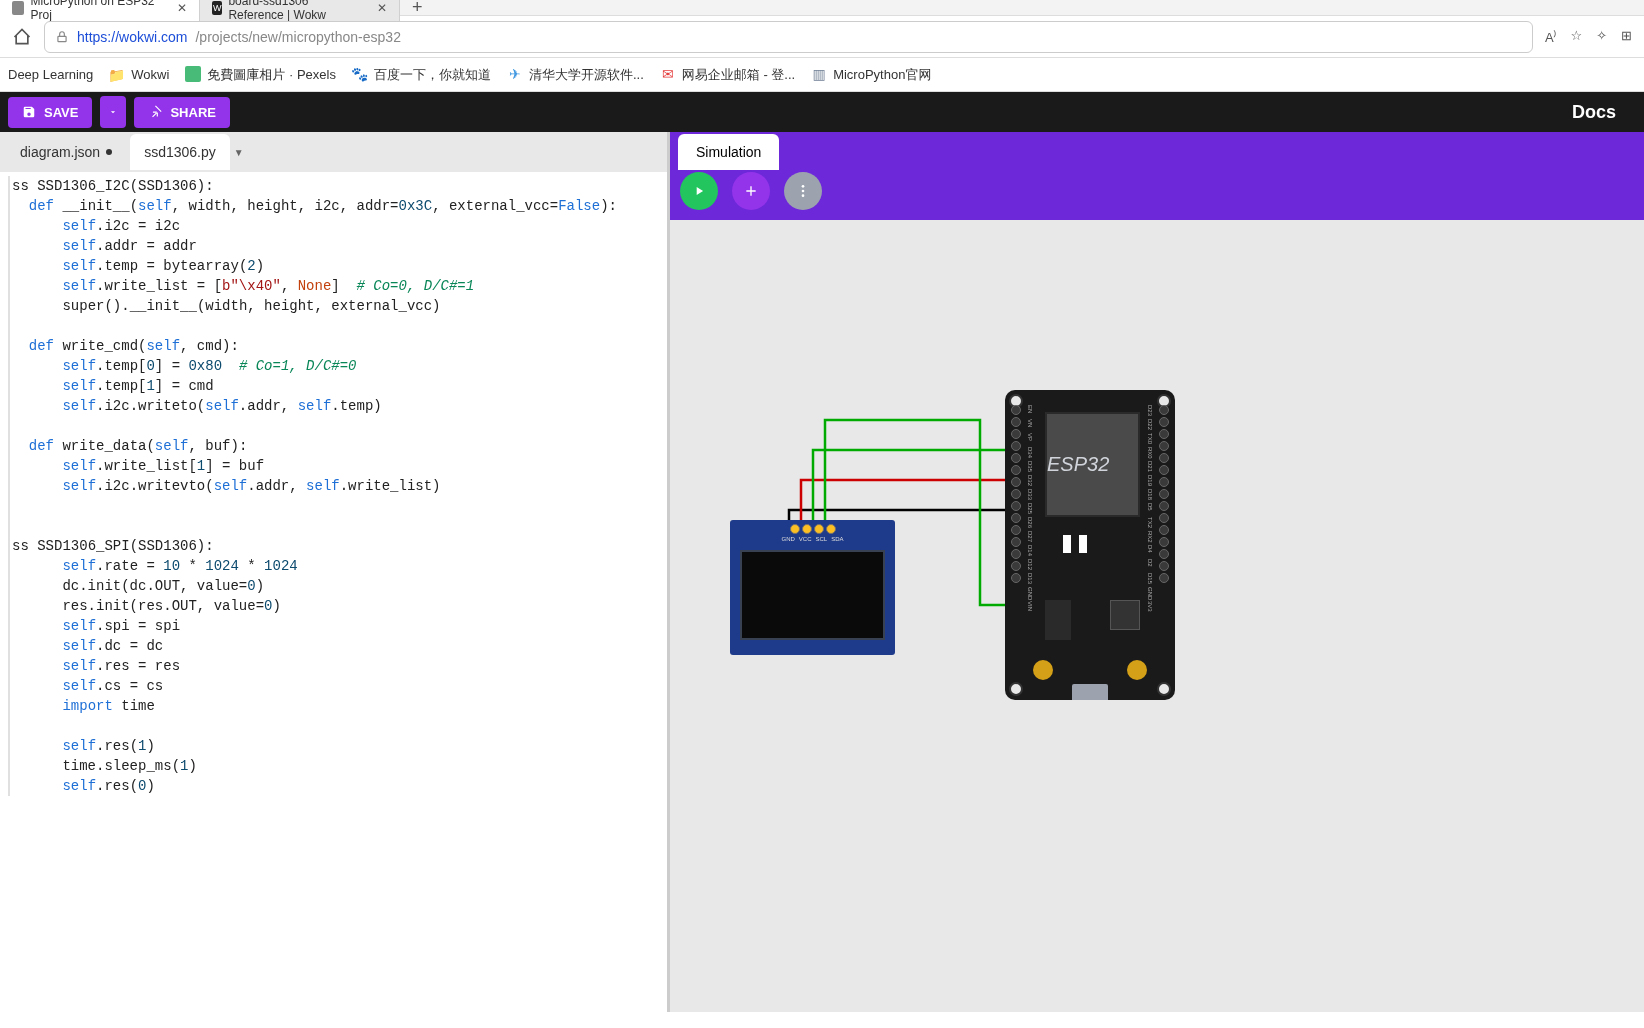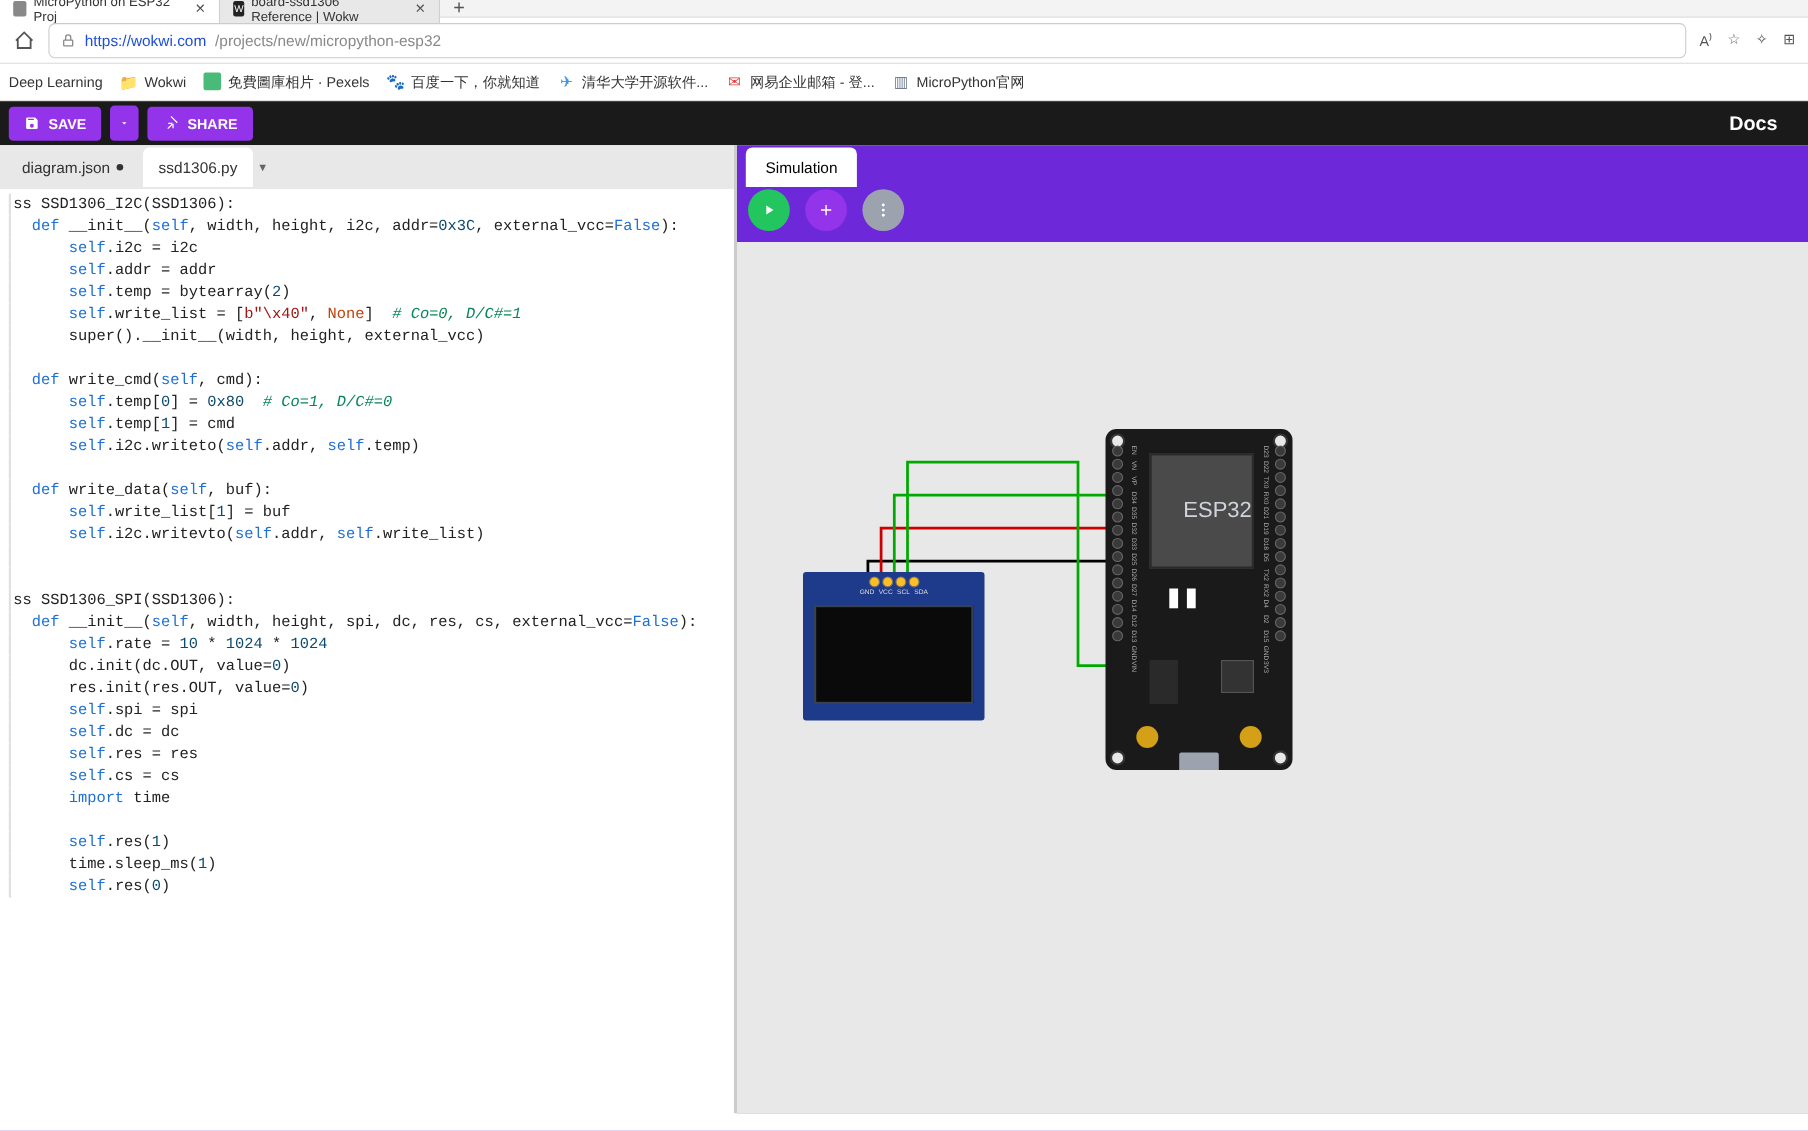--- a/index.html
+++ b/index.html
@@ -76,21 +76,21 @@
     
     .oled { position: absolute; left: 60px; top: 300px; width: 165px; height: 135px; background: #1e3a8a; border-radius: 3px; }
     .oled-screen { position: absolute; left: 10px; top: 30px; width: 145px; height: 90px; background: #0a0a0a; border: 2px solid #374151; }
     .oled-header { position: absolute; top: 4px; left: 50%; transform: translateX(-50%); display: flex; gap: 2px; }
     .oled-pin { width: 10px; height: 10px; background: #a8a29e; border-radius: 50%; border: 1px solid #78716c; }
     .oled-pin-hot { background: #fbbf24; }
     .oled-labels { position: absolute; top: 16px; left: 50%; transform: translateX(-50%); display: flex; gap: 4px; font-size: 6px; color: #ddd; }
     
     
     .esp32 { position: absolute; left: 335px; top: 170px; width: 170px; height: 310px; background: #1a1a1a; border-radius: 10px; }
-    .esp32-chip { position: absolute; left: 40px; top: 22px; width: 95px; height: 105px; background: #4a4a4a; border: 2px solid #2a2a2a; display: flex; align-items: center; justify-content: flex-end; }
+    .esp32-chip { position: absolute; left: 40px; top: 22px; width: 95px; height: 105px; background: #4a4a4a; border: 2px solid #2a2a2a; display: flex; align-items: center; justify-content: flex-start; font-style: italic; }
     .esp32-chip-label { color: #d1d5db; font-size: 20px; font-weight: 500; writing-mode: horizontal-tb; }
     .esp32-pins-left { position: absolute; left: 6px; top: 15px; display: flex; flex-direction: column; gap: 2px; }
     .esp32-pins-right { position: absolute; right: 6px; top: 15px; display: flex; flex-direction: column; gap: 2px; }
     .pin-hole { width: 10px; height: 10px; border-radius: 50%; background: #3a3a3a; border: 1px solid #666; }
     .pin-label-left { position: absolute; left: 19px; top: 15px; display: flex; flex-direction: column; gap: 2px; font-size: 6px; color: #aaa; }
     .pin-label-right { position: absolute; right: 19px; top: 15px; display: flex; flex-direction: column; gap: 2px; font-size: 6px; color: #aaa; }
     .pin-label-left > div, .pin-label-right > div { height: 12px; line-height: 12px; writing-mode: vertical-rl; font-size: 6px; }
     .esp32-btn { position: absolute; width: 20px; height: 20px; background: #888; border-radius: 50%; }
     .esp32-usb { position: absolute; bottom: 0; left: 50%; transform: translateX(-50%); width: 36px; height: 16px; background: #9ca3af; border-radius: 2px 2px 0 0; }
     .esp32-hole { position: absolute; width: 14px; height: 14px; border-radius: 50%; background: #e8e8e8; border: 2px solid #333; }
@@ -217,21 +217,20 @@
         <div class="code-line"><span>      </span><span class="self">self</span><span>.temp[</span><span class="num">0</span><span>] = </span><span class="num">0x80</span><span>  </span><span class="cmt"># Co=1, D/C#=0</span></div>
         <div class="code-line"><span>      </span><span class="self">self</span><span>.temp[</span><span class="num">1</span><span>] = cmd</span></div>
         <div class="code-line"><span>      </span><span class="self">self</span><span>.i2c.writeto(</span><span class="self">self</span><span>.addr, </span><span class="self">self</span><span>.temp)</span></div>
         <div class="code-line"><span> </span></div>
         <div class="code-line"><span>  </span><span class="kw">def</span><span> write_data(</span><span class="self">self</span><span>, buf):</span></div>
         <div class="code-line"><span>      </span><span class="self">self</span><span>.write_list[</span><span class="num">1</span><span>] = buf</span></div>
         <div class="code-line"><span>      </span><span class="self">self</span><span>.i2c.writevto(</span><span class="self">self</span><span>.addr, </span><span class="self">self</span><span>.write_list)</span></div>
         <div class="code-line"><span> </span></div>
         <div class="code-line"><span> </span></div>
         <div class="code-line"><span>ss </span><span class="fn">SSD1306_SPI</span><span>(</span><span class="fn">SSD1306</span><span>):</span></div>
-        <div class="code-line"><span>  </span><span class="kw">def</span><span> </span><span class="fn">__init__</span><span>(</span><span class="self">self</span><span>, width, height, spi, dc, res, cs, external_vcc=</span><span class="const">False</span><span>):</span></div>
         <div class="code-line"><span>      </span><span class="self">self</span><span>.rate = </span><span class="num">10</span><span> * </span><span class="num">1024</span><span> * </span><span class="num">1024</span></div>
         <div class="code-line"><span>      dc.init(dc.OUT, value=</span><span class="num">0</span><span>)</span></div>
         <div class="code-line"><span>      res.init(res.OUT, value=</span><span class="num">0</span><span>)</span></div>
         <div class="code-line"><span>      </span><span class="self">self</span><span>.spi = spi</span></div>
         <div class="code-line"><span>      </span><span class="self">self</span><span>.dc = dc</span></div>
         <div class="code-line"><span>      </span><span class="self">self</span><span>.res = res</span></div>
         <div class="code-line"><span>      </span><span class="self">self</span><span>.cs = cs</span></div>
         <div class="code-line"><span>      </span><span class="kw">import</span><span> time</span></div>
         <div class="code-line"><span> </span></div>
         <div class="code-line"><span>      </span><span class="self">self</span><span>.res(</span><span class="num">1</span><span>)</span></div>

